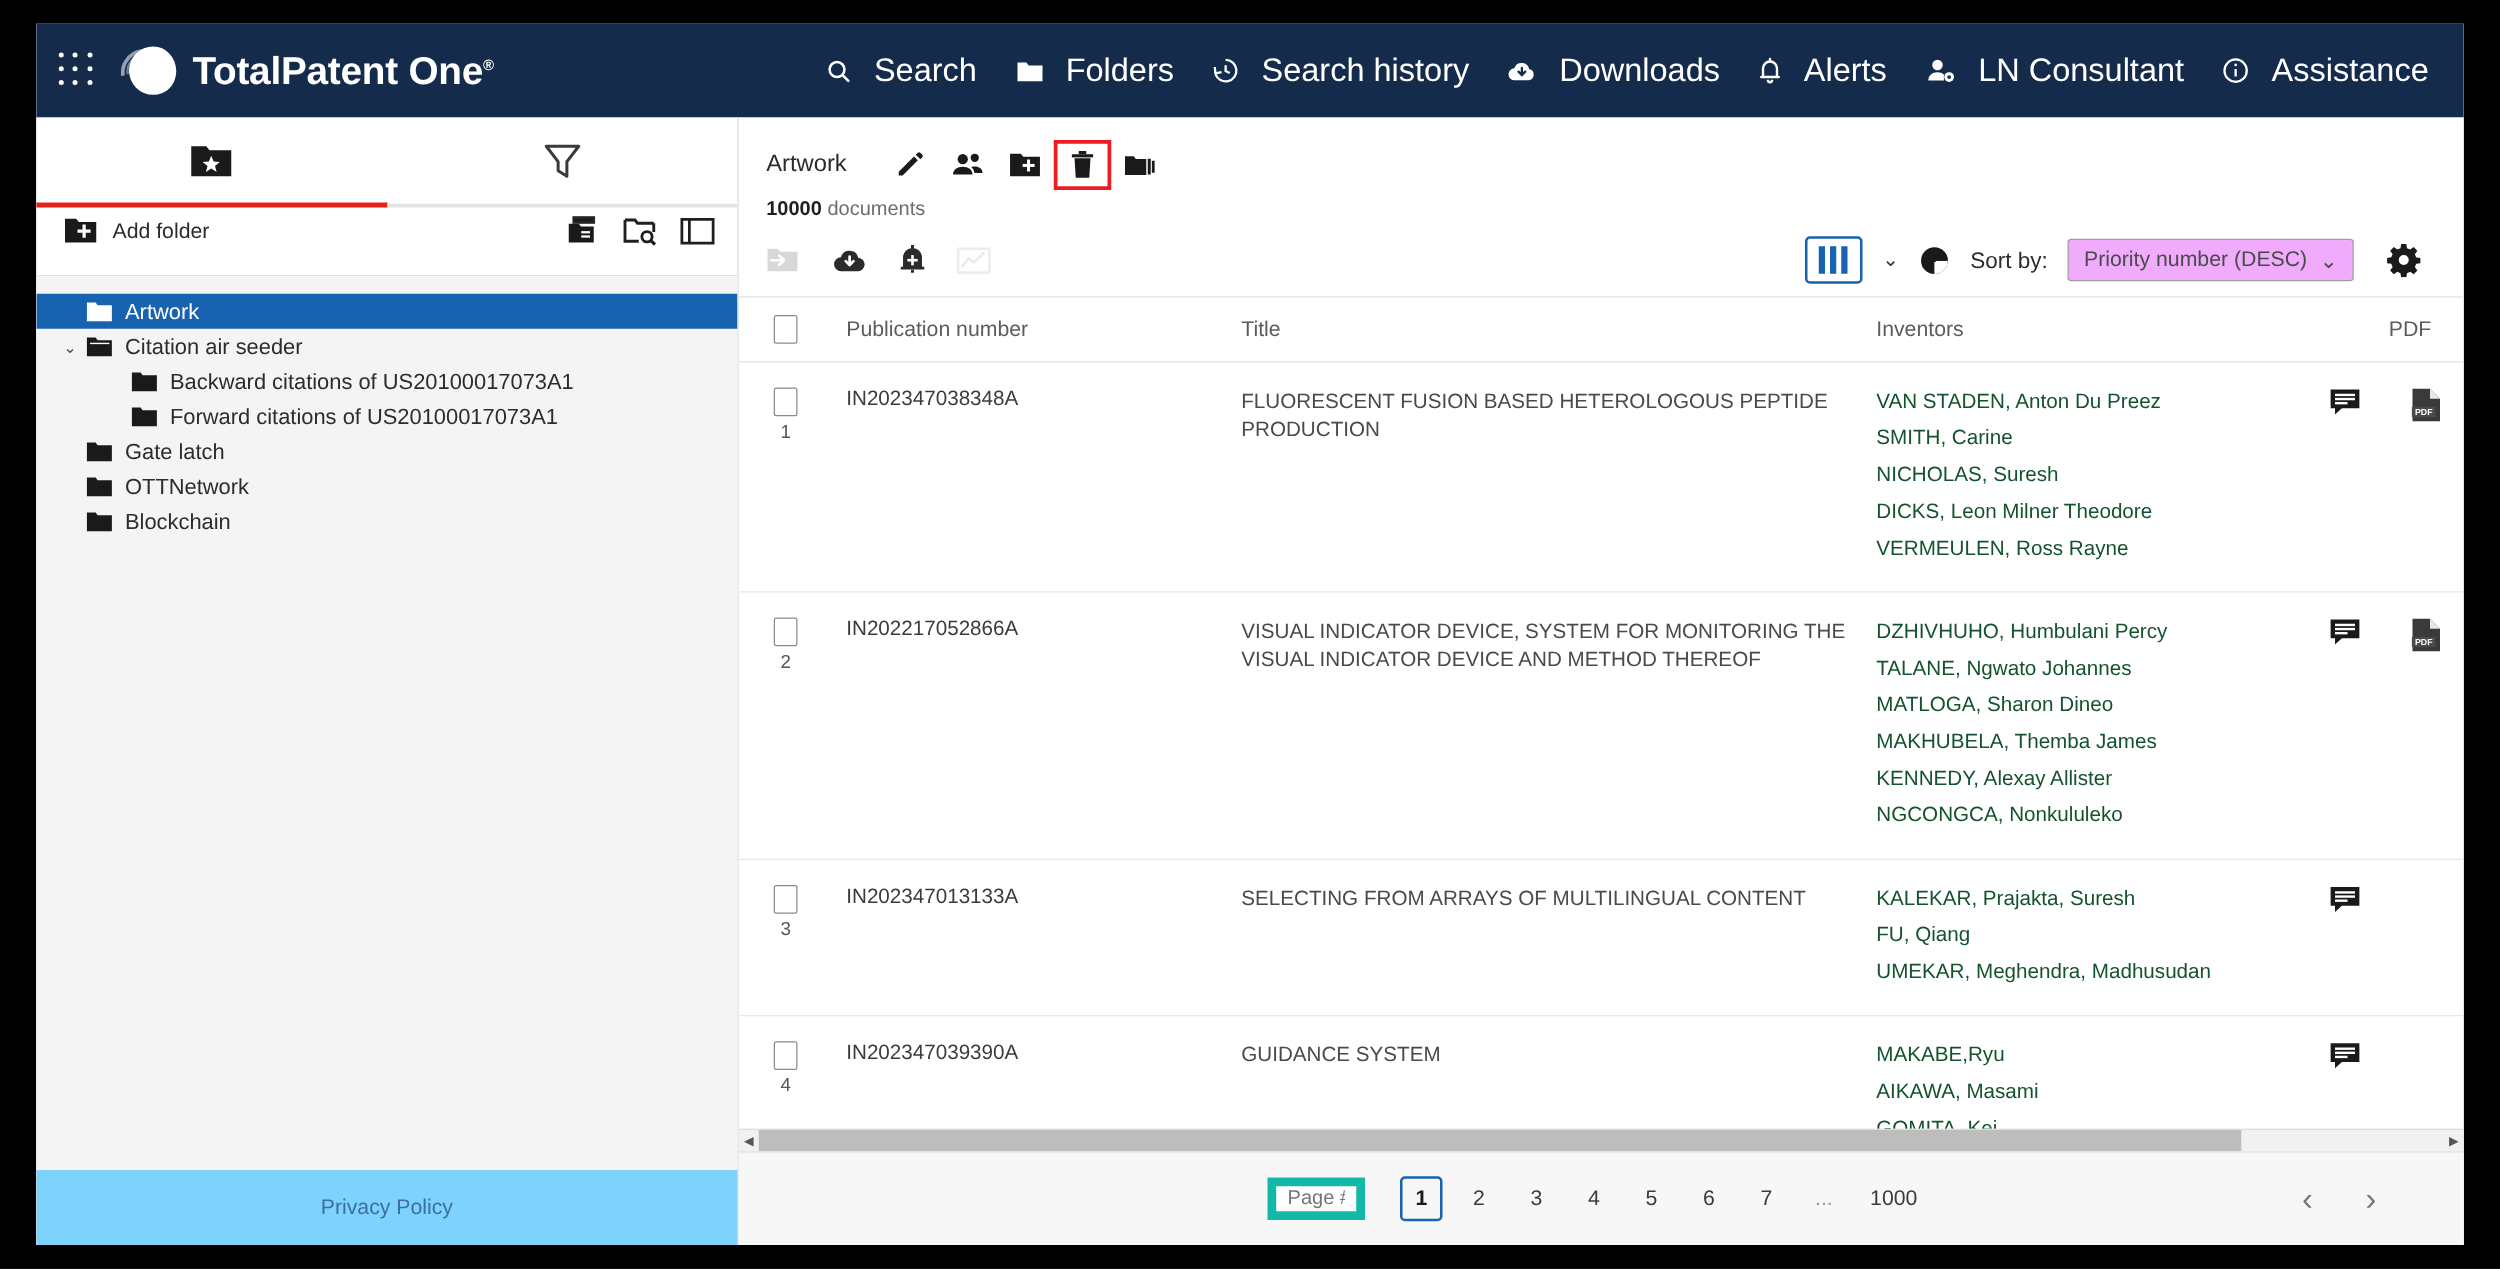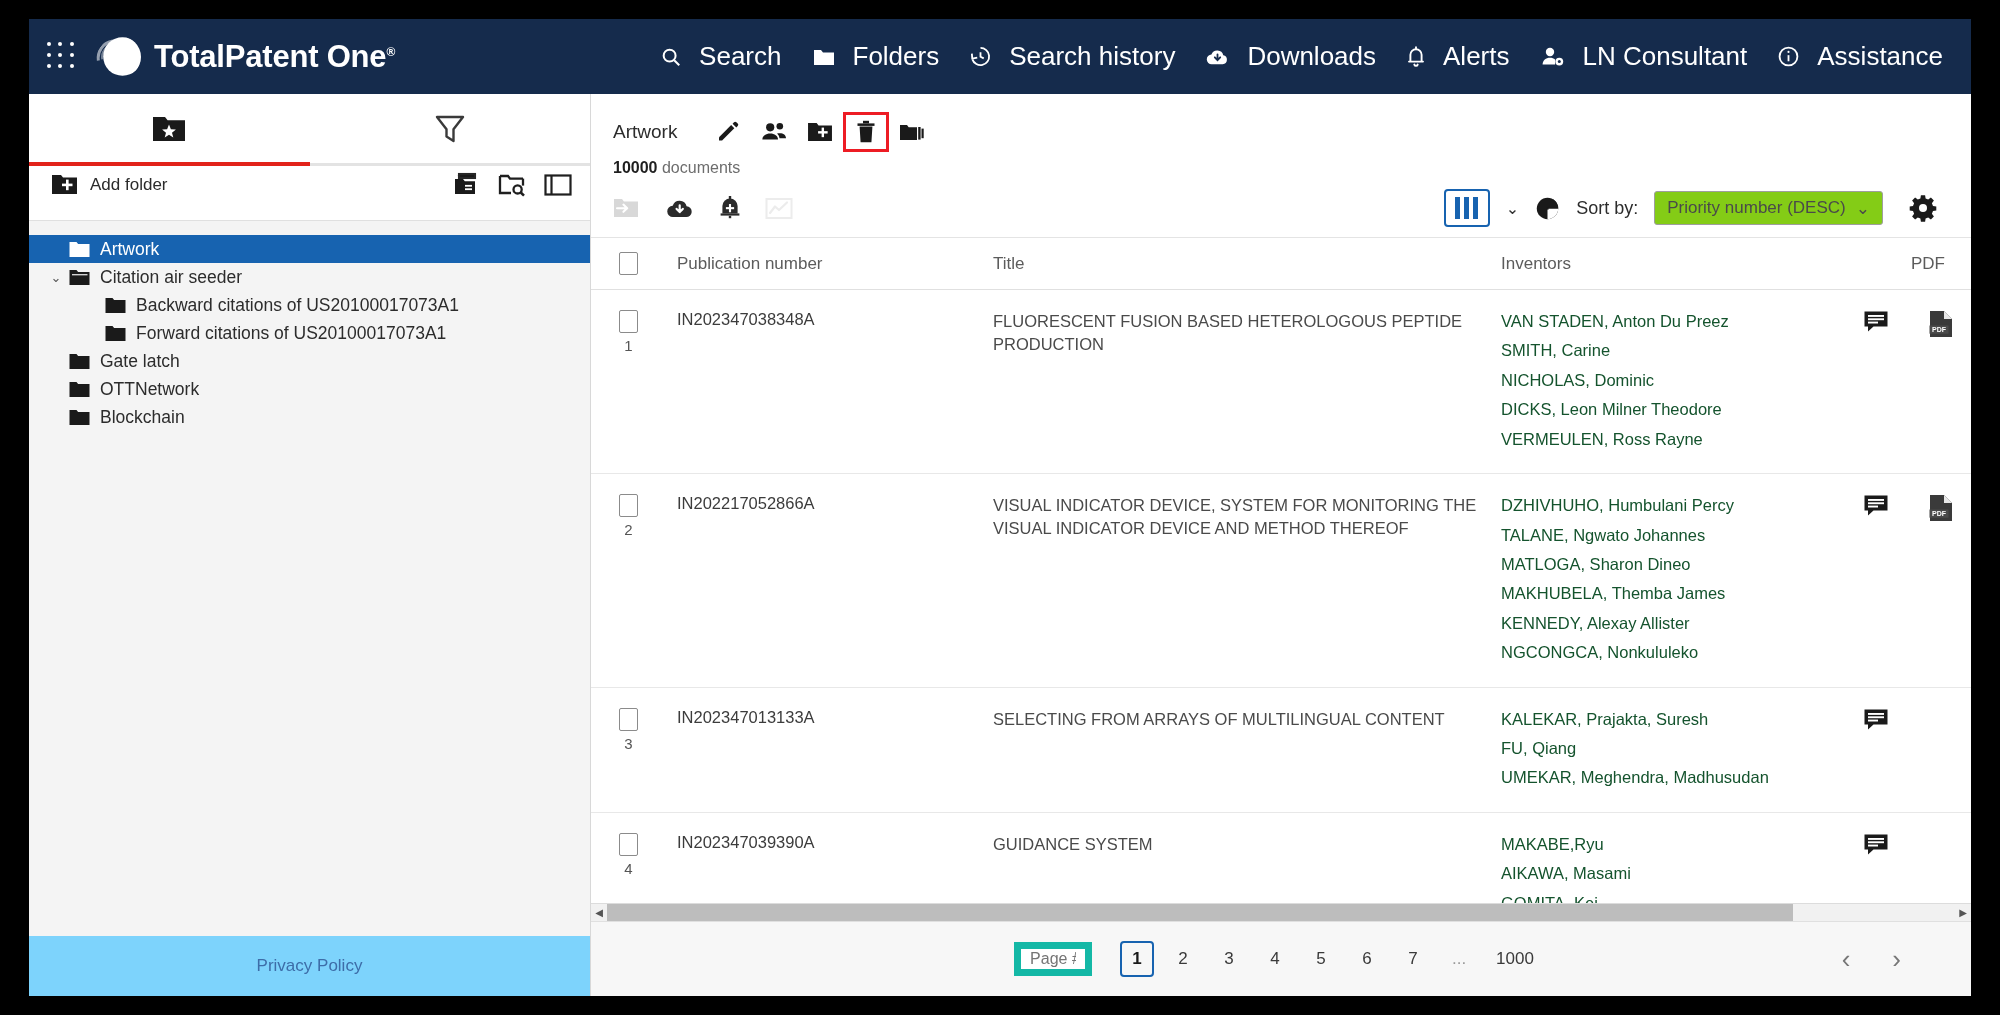--- a/index.html
+++ b/index.html
@@ -107,21 +107,21 @@
   .view-toggle {
     border:2px solid #1763B0; border-radius:4px; width:46px; height:38px;
     display:flex; align-items:center; justify-content:center; cursor:pointer;
   }
   .view-toggle i { width:5px; height:22px; background:#1763B0; margin:0 2px; display:block; }
   .chev { color:#333; font-size:16px; cursor:pointer; }
   .sortlabel { font-size:18px; color:#2c2c2c; }
   .sortbox {
     border:1px solid #9e9e9e; border-radius:3px; height:34px; padding:0 12px;
     display:flex; align-items:center; gap:10px; font-size:17px; color:#4a4a4a; cursor:pointer;
-    background:#84cc16;
+    background:#f0abfc;
   }
 
   
   .table-wrap { flex:1; position:relative; overflow:hidden; border-top:1px solid #e4e4e4; }
   .thead {
     display:flex; align-items:center; height:52px; padding:0 0 0 28px;
     border-bottom:1px solid #e0e0e0; font-size:17px; color:#5c5c5c;
   }
   .col-check { width:58px; flex:none; }
   .col-pub  { width:270px; flex:none; }
@@ -506,21 +506,21 @@
         <div class="trow">
           <div class="col-check">
             <span class="cb"></span>
             <div class="rownum">1</div>
           </div>
           <div class="col-pub pub">IN202347038348A</div>
           <div class="col-title title">FLUORESCENT FUSION BASED HETEROLOGOUS PEPTIDE PRODUCTION</div>
           <div class="col-inv">
             <div class="inv-line">VAN STADEN, Anton Du Preez</div>
             <div class="inv-line">SMITH, Carine</div>
-            <div class="inv-line">NICHOLAS, Dominic</div>
+            <div class="inv-line">NICHOLAS, Suresh</div>
             <div class="inv-line">DICKS, Leon Milner Theodore</div>
             <div class="inv-line">VERMEULEN, Ross Rayne</div>
           </div>
           <div class="col-note note-icon">
             <svg width="26" height="23" viewBox="0 0 26 23">
               <path d="M1.5 1.5h23v15h-14l-5.5 5v-5h-3.5z" fill="#1a1a1a"></path>
               <rect x="5" y="5" width="16" height="1.9" fill="#fff"></rect>
               <rect x="5" y="8.3" width="16" height="1.9" fill="#fff"></rect>
               <rect x="5" y="11.6" width="10" height="1.9" fill="#fff"></rect>
             </svg>

